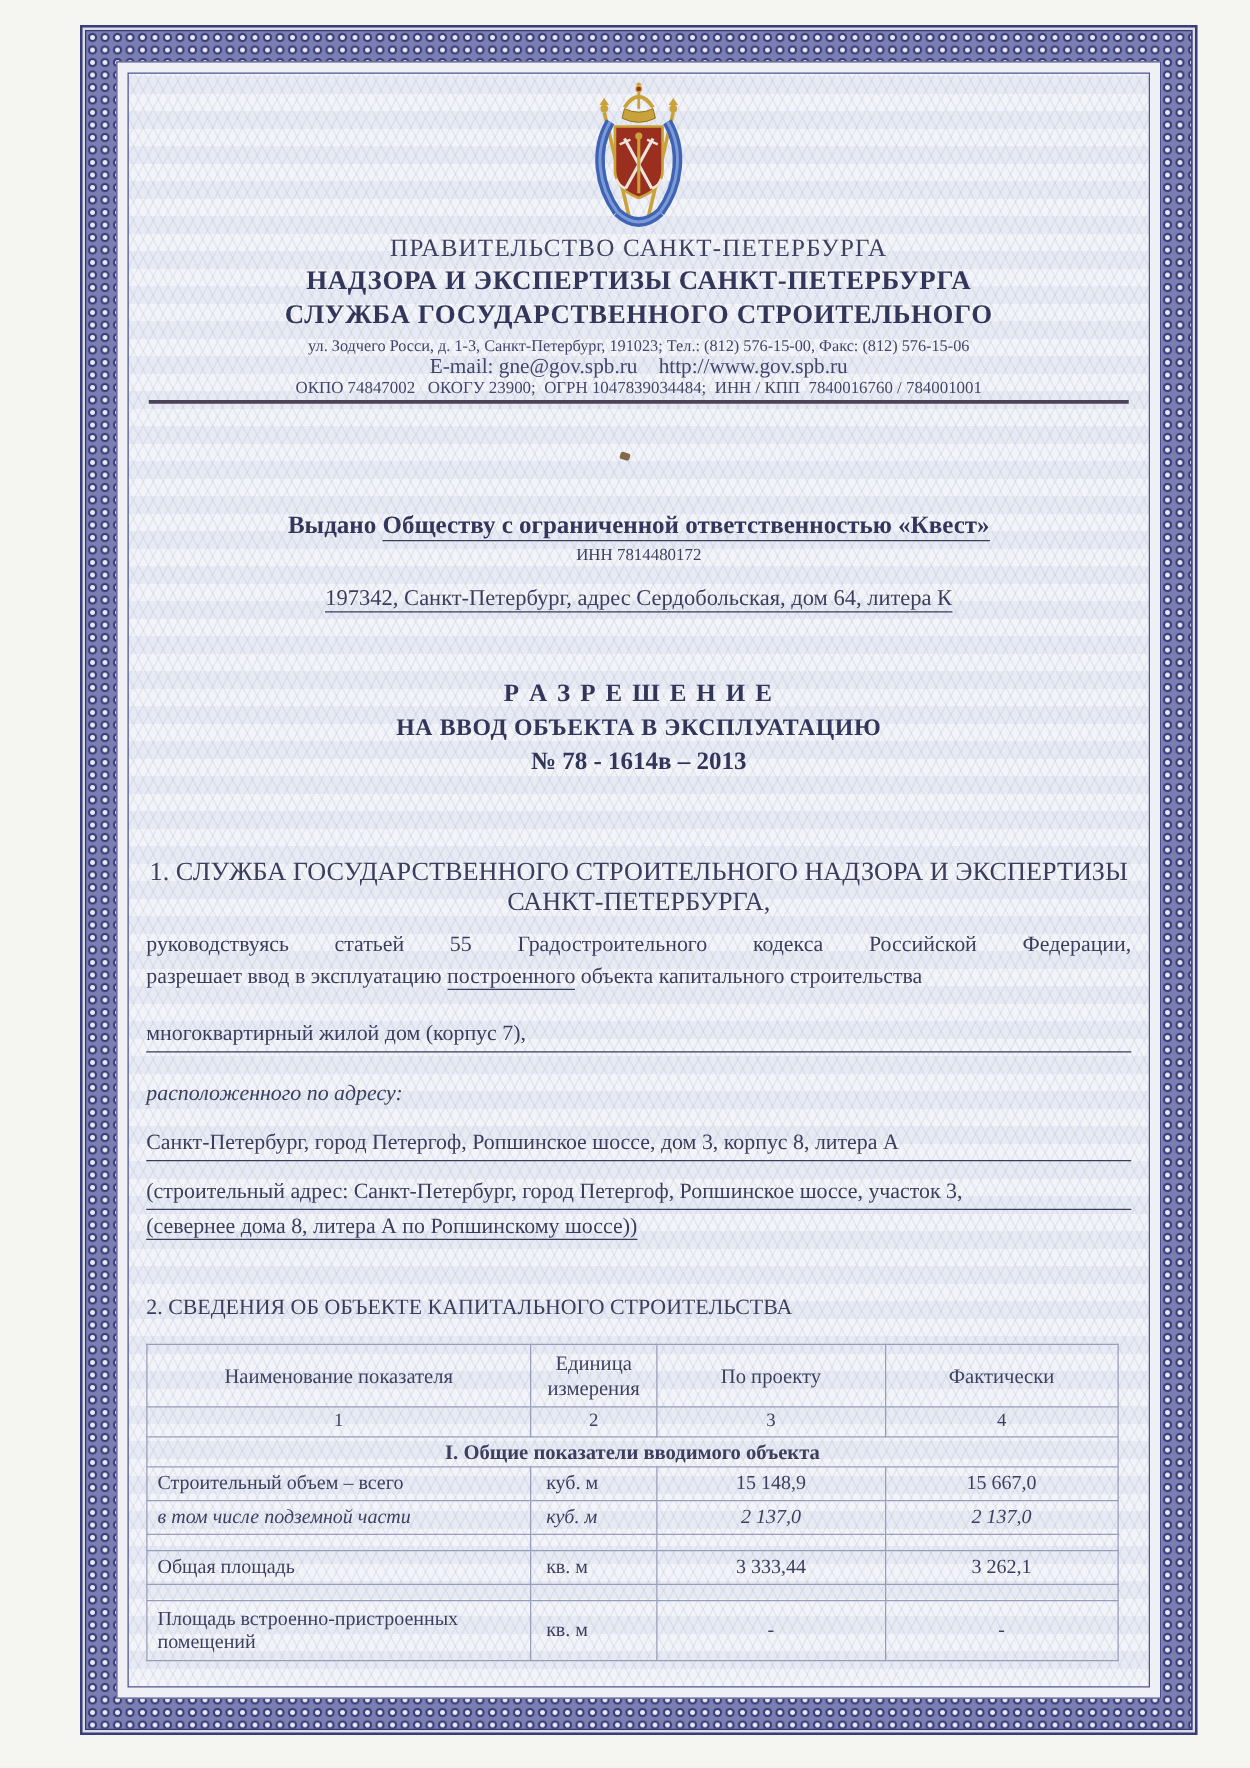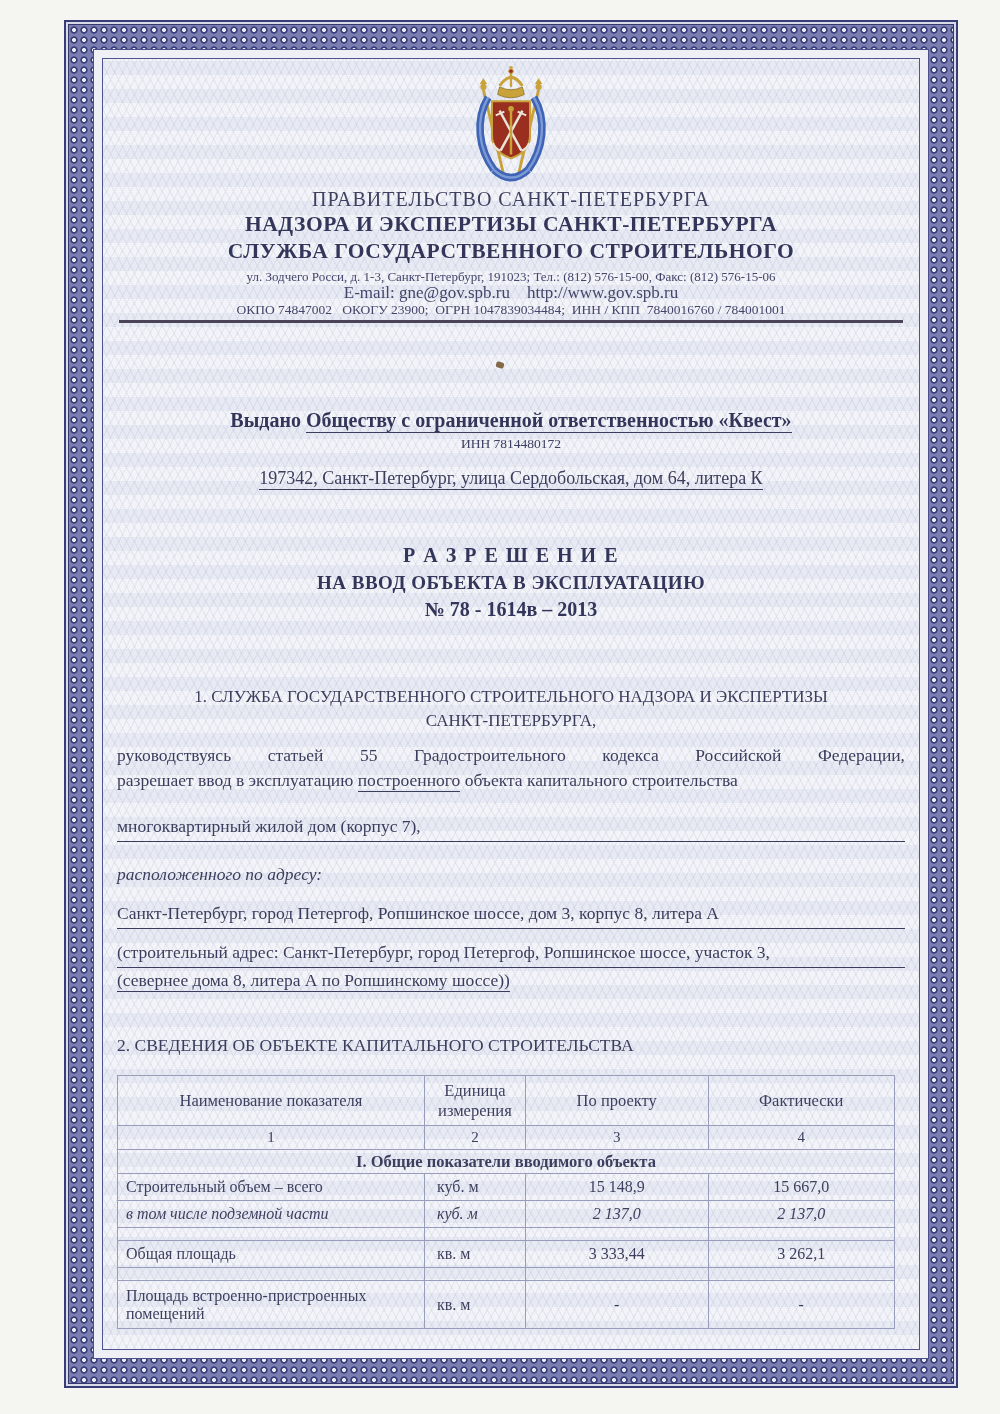--- a/index.html
+++ b/index.html
@@ -66,21 +66,21 @@
   .u-inline { border-bottom:1.5px solid #3b3d5c; padding-bottom:1px; }
   .inn-line { margin-top:2px; font-size:13.5px; line-height:17px; color:#3e4060; }
   .issued-addr { margin-top:14px; font-size:18px; line-height:24px; color:#3b3d5c; }
 
   
   .permit-title { margin-top:52px; font-size:20px; line-height:26px; font-weight:bold; letter-spacing:1.5px; color:#33355a; }
   .permit-sub { margin-top:3px; font-size:19px; line-height:24px; font-weight:bold; letter-spacing:0.5px; color:#33355a; }
   .permit-num { margin-top:3px; font-size:20px; line-height:23px; font-weight:bold; color:#33355a; }
 
   
-  .sec1-head { margin-top:64px; font-size:17px; line-height:24px; color:#3b3d5c; }
+  .sec1-head { margin-top:64px; font-size:21px; line-height:24px; color:#3b3d5c; }
   .body-par { margin-top:10px; font-size:17.5px; line-height:25px; color:#3b3d5c; }
   .just { text-align:justify; text-align-last:justify; }
   .full-underline { border-bottom:1.5px solid #3b3d5c; padding-bottom:3px; }
   .object-line { margin-top:22px; font-size:17.5px; line-height:23px; }
   .located-line { margin-top:20px; font-size:17.5px; line-height:24px; font-style:italic; }
   .addr-line { margin-top:16px; font-size:17.5px; line-height:23px; }
   .build-line1 { margin-top:12px; font-size:17.5px; line-height:23px; }
   .build-line2 { font-size:17.5px; line-height:25px; }
 
   
@@ -154,21 +154,21 @@
           <div class="service-line center">СЛУЖБА ГОСУДАРСТВЕННОГО СТРОИТЕЛЬНОГО</div>
           <div class="hdr-addr center">ул. Зодчего Росси, д. 1-3, Санкт-Петербург, 191023; Тел.: (812) 576-15-00, Факс: (812) 576-15-06</div>
           <div class="hdr-mail center pre">E-mail: gne@gov.spb.ru    http://www.gov.spb.ru</div>
           <div class="hdr-codes center pre">ОКПО 74847002   ОКОГУ 23900;  ОГРН 1047839034484;  ИНН / КПП  7840016760 / 784001001</div>
           <div class="hdr-rule"></div>
 
           <span class="speck"></span>
 
           <div class="issued-line center"><span>Выдано </span><span class="u-inline">Обществу с ограниченной ответственностью «Квест»</span></div>
           <div class="inn-line center">ИНН 7814480172</div>
-          <div class="issued-addr center"><span class="u-inline">197342, Санкт-Петербург, улица Сердобольская, дом 64, литера К</span></div>
+          <div class="issued-addr center"><span class="u-inline">197342, Санкт-Петербург, адрес Сердобольская, дом 64, литера К</span></div>
 
           <div class="permit-title center">Р А З Р Е Ш Е Н И Е</div>
           <div class="permit-sub center">НА  ВВОД ОБЪЕКТА В ЭКСПЛУАТАЦИЮ</div>
           <div class="permit-num center">№ 78 - 1614в – 2013</div>
 
           <div class="sec1-head center">1. СЛУЖБА ГОСУДАРСТВЕННОГО СТРОИТЕЛЬНОГО НАДЗОРА И  ЭКСПЕРТИЗЫ</div>
           <div class="sec1-head center" style="margin-top:0;">САНКТ-ПЕТЕРБУРГА,</div>
           <div class="body-par">
             <div class="just">руководствуясь статьей 55 Градостроительного кодекса Российской Федерации,</div>
             <div><span>разрешает ввод в эксплуатацию </span><span class="u-inline">построенного</span><span> объекта капитального строительства</span></div>

